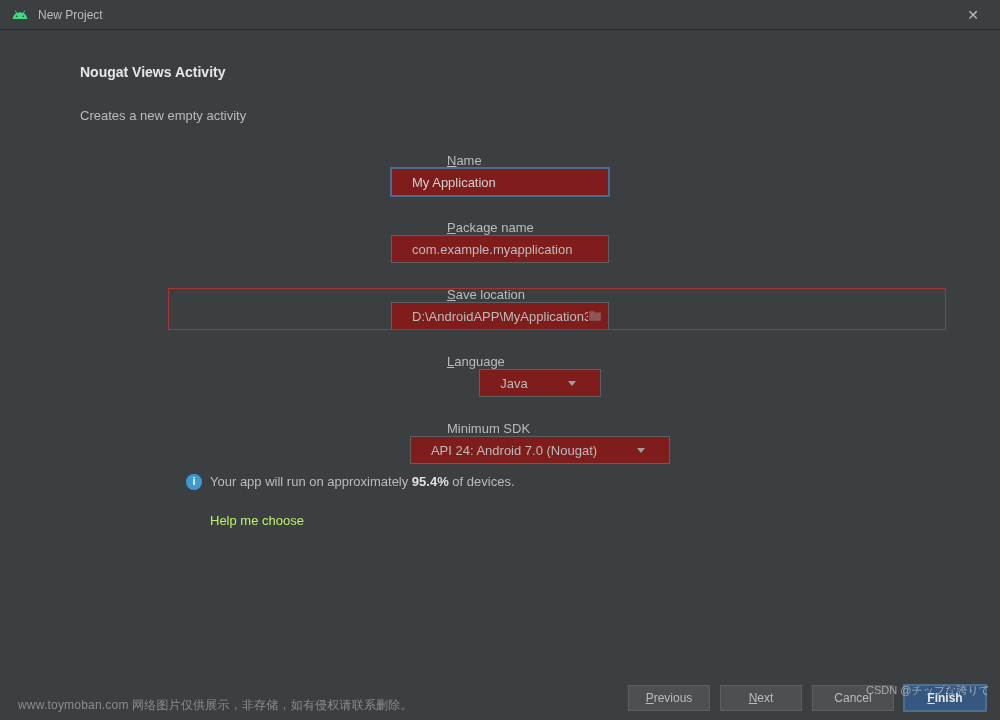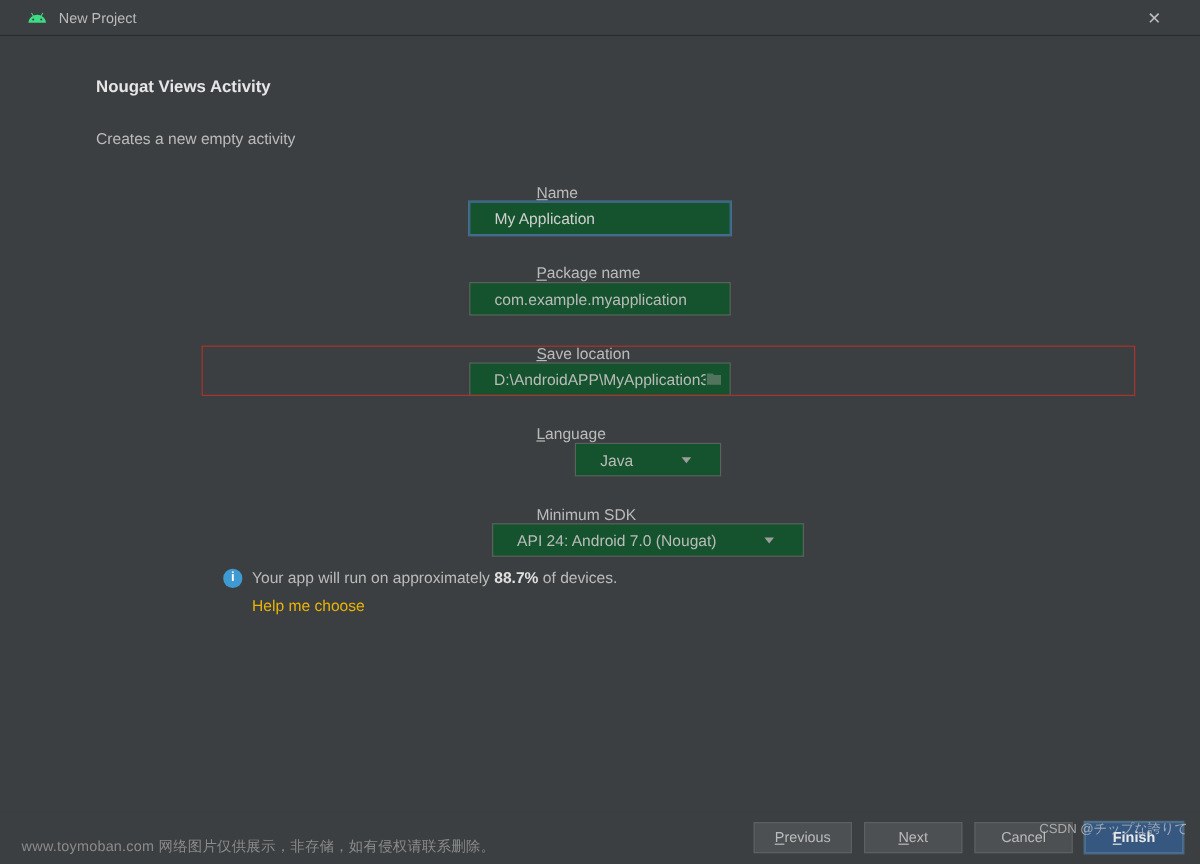--- a/index.html
+++ b/index.html
@@ -10,21 +10,21 @@
     font-size: 13px;
     color: #bbbbbb;
     position: relative;
   }
   .titlebar {
     height: 30px;
     background: #3c3f41;
     border-bottom: 1px solid #2b2b2b;
     display: flex;
     align-items: center;
-    padding: 0 23px;
+    padding: 0 12px;
   }
   .titlebar .icon { margin-right: 10px; display:flex; align-items:center; }
   .titlebar .title { color: #bbbbbb; font-size: 12px; flex: 1; }
   .titlebar .close { color: #bbbbbb; width: 30px; text-align: center; cursor: pointer; font-size: 14px;}
   .content {
     padding: 34px 80px 0 80px;
   }
   .heading {
     font-weight: bold;
     color: #e6e6e6;
@@ -47,21 +47,21 @@
     color: #bbbbbb;
   }
   .form-label .u { text-decoration: underline; }
   .input-wrap {
     flex: 1;
     position: relative;
   }
   input.text, .select {
     width: 100%;
     height: 28px;
-    background: #14532d;
+    background: #7f1d1d;
     border: 1px solid #5e6060;
     color: #bbbbbb;
     padding: 0 20px;
     font-size: 13px;
     font-family: inherit;
     outline: none;
   }
   input.text.focused {
     border: 1px solid #466d94;
     box-shadow: 0 0 0 1px #466d94;
@@ -102,21 +102,21 @@
   .info-icon {
     width: 16px; height: 16px; border-radius: 50%;
     background: #3f9ad1; color: #fff;
     display: flex; align-items: center; justify-content: center;
     font-weight: bold; font-size: 11px;
     margin-right: 8px; margin-top: 2px;
     flex-shrink: 0;
   }
   .info-text { color: #bbbbbb; }
   .info-text b { color: #e0e0e0; font-weight: bold; }
-  .link { color: #eab308; cursor: pointer; display: block; margin-top: 2px;}
+  .link { color: #bef264; cursor: pointer; display: block; margin-top: 18px;}
   .footer {
     position: absolute;
     left: 0; right: 0; bottom: 0;
     height: 44px;
     display: flex;
     align-items: center;
     justify-content: flex-end;
     padding: 0 14px;
     gap: 10px;
     background: #3c3f41;
@@ -218,21 +218,21 @@
       <div class="select">
         <span>API 24: Android 7.0 (Nougat)</span>
         <span class="chevron"></span>
       </div>
     </div>
   </div>
 
   <div class="info-row">
     <div class="info-icon">i</div>
     <div class="info-text">
-      <span>Your app will run on approximately </span><b>88.7%</b><span> of devices.</span>
+      <span>Your app will run on approximately </span><b>95.4%</b><span> of devices.</span>
       <span class="link">Help me choose</span>
     </div>
   </div>
 </div>
 
 <div class="highlight-box lang-highlight"></div>
 
 <div class="footer">
   <button class="btn">
     <span class="u">P</span>

